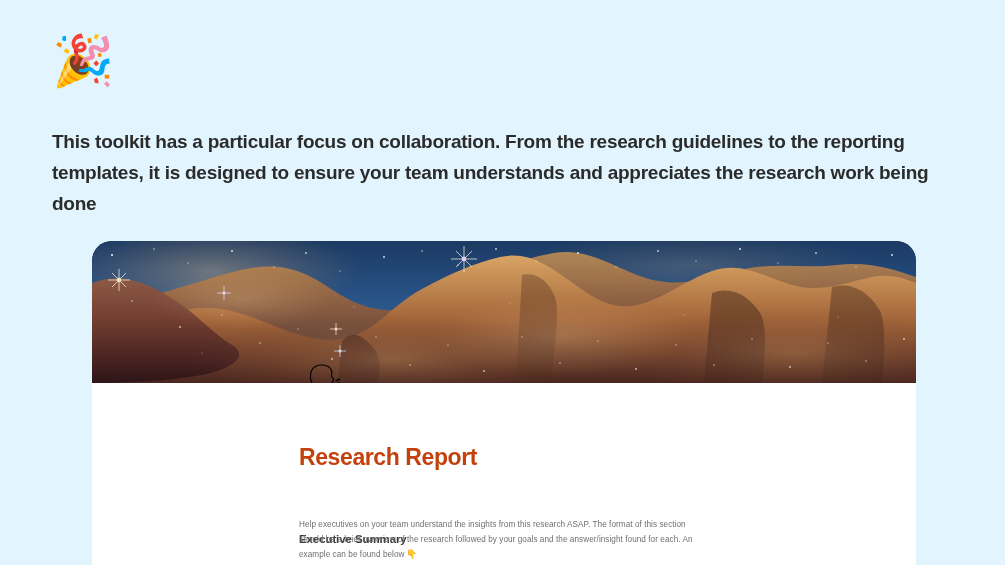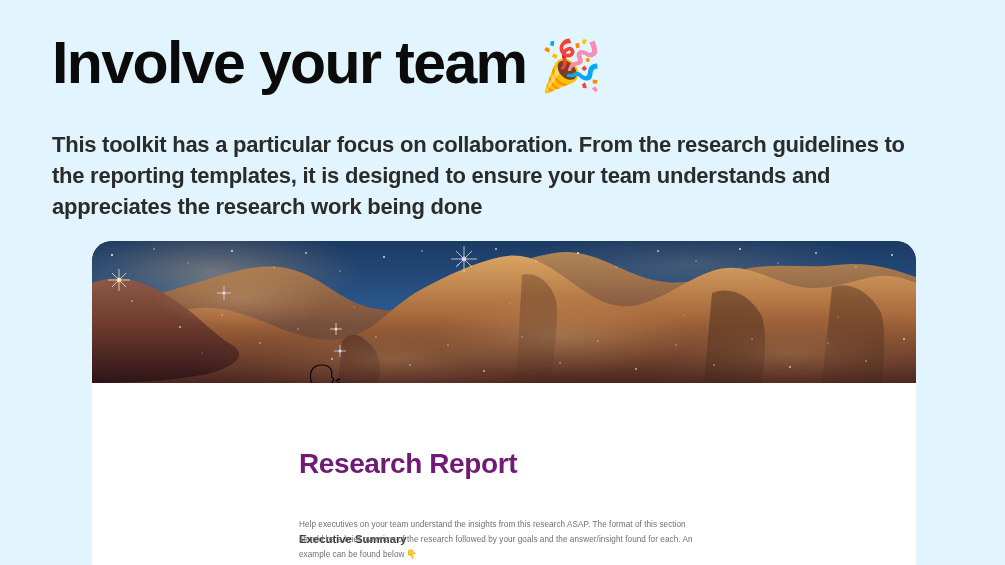--- a/index.html
+++ b/index.html
@@ -43,21 +43,21 @@
     position: relative;
     top: 2px;
   }
 
   
   .subtitle {
     position: absolute;
     left: 52px;
     top: 107px;
     width: 880px;
-    font-size: 22px;
+    font-size: 19px;
     line-height: 31px;
     font-weight: 600;
     letter-spacing: -0.25px;
     color: #2b2b2b;
   }
 
   
   .doc-card {
     position: absolute;
     left: 92px;
@@ -96,24 +96,24 @@
     font-size: 30px;
     line-height: 1;
     z-index: 5;
     filter: saturate(0.55) hue-rotate(-8deg);
   }
 
   .doc-title {
     position: absolute;
     left: 207px;
     top: 42px;
-    font-size: 28px;
+    font-size: 23px;
     font-weight: 700;
     letter-spacing: -0.4px;
-    color: #701a75;
+    color: #c2410c;
   }
   .doc-subhead {
     position: absolute;
     left: 207px;
     top: 106px;
     font-size: 11.5px;
     font-weight: 700;
     letter-spacing: -0.1px;
     color: #3c3b3a;
     margin-top: 44px;
@@ -131,21 +131,20 @@
   .doc-para .pointer {
     font-size: 9px;
   }
 </style>
 </head>
 <body>
 
 <div class="slide">
 
   <div class="headline">
-    <span class="headline-text">Involve your team</span>
     <span class="headline-emoji">🎉</span>
   </div>
 
   <p class="subtitle">This toolkit has a particular focus on collaboration. From the research guidelines to the reporting templates, it is designed to ensure your team understands and appreciates the research work being done</p>
 
   <div class="doc-card">
 
     <div class="cover">
       <svg viewBox="0 0 824 142" preserveAspectRatio="none" aria-hidden="true">
         <defs>

